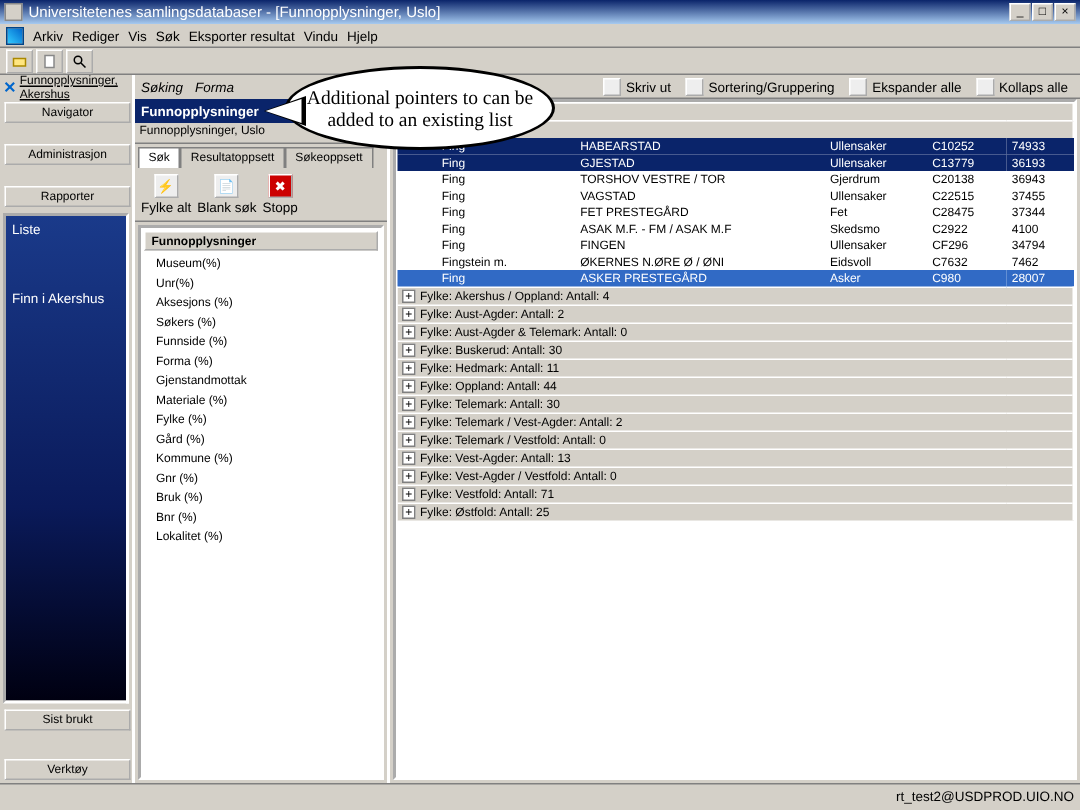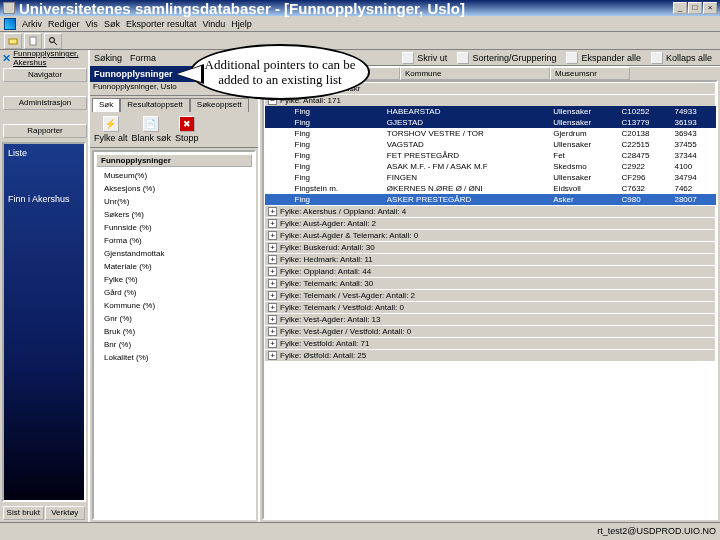--- a/index.html
+++ b/index.html
@@ -1,36 +1,36 @@
 <!DOCTYPE html>
 <html><head>
 <meta charset="utf-8">
 <style>
   * { box-sizing: border-box; margin: 0; padding: 0; font-family: Tahoma, Arial, sans-serif; font-size: 9px; }
   body { background: #d4d0c8; width: 720px; height: 540px; overflow: hidden; }
   .titlebar { height: 16px; background: linear-gradient(#0a246a, #a6caf0); display: flex; align-items: center; color: #fff; padding: 0 3px; }
   .titlebar .icon { width: 12px; height: 12px; background: #d4d0c8; border: 1px solid #888; margin-right: 4px; }
-  .titlebar .caption { flex: 1; font-weight: bold; font-size: 15px; }
+  .titlebar .caption { flex: 1; font-weight: normal; font-size: 10px; }
   .winbtns { display: flex; gap: 1px; }
   .winbtn { width: 14px; height: 12px; background: #d4d0c8; border: 1px outset #fff; font-size: 8px; line-height: 10px; text-align: center; color: #000; }
   .menubar { height: 16px; background: #d4d0c8; display: flex; align-items: center; gap: 6px; padding: 0 4px; border-bottom: 1px solid #808080; }
   .menubar .appicon { width: 12px; height: 12px; background: linear-gradient(45deg,#3cf,#06c); border:1px solid #048; }
   .menubar span { font-size: 9px; }
   .toolbar { height: 18px; background: #d4d0c8; display: flex; align-items: center; padding: 0 4px; gap: 2px; border-bottom: 1px solid #808080; }
   .tbtn { width: 18px; height: 16px; border: 1px outset #fff; background: #d4d0c8; display:flex;align-items:center;justify-content:center; }
   .tbtn svg { width: 10px; height: 10px; }
   .main { display: flex; height: 472px; }
   .leftcol { width: 90px; background: #d4d0c8; display:flex; flex-direction:column; border-right:2px inset #fff; }
   .leftheader { height: 16px; background:#d4d0c8; display:flex; align-items:center; padding:0 3px; }
   .leftheader svg { width:10px;height:10px;margin-right:3px; }
   .leftbtns { padding:2px 3px; display:flex; flex-direction:column; gap:14px;}
   .leftbtn { width:84px; height:14px; border:1px outset #fff; background:#d4d0c8; text-align:center; font-size:8px; line-height:12px;}
   .bluepane { flex:1; background: linear-gradient(#1a3a8a 0%, #0a1a5a 60%, #001 100%); margin:2px; border:2px inset #fff; position:relative; }
   .bluepane .lbl { position:absolute; color:#fff; font-size:9px; }
-  .bottombtns { padding:2px 3px; display:flex; flex-direction:row; gap:1px;}
+  .bottombtns { padding:2px 3px; display:flex; flex-direction:column; gap:19px;}
   .centercol { width: 170px; background:#d4d0c8; border-right:2px inset #fff; display:flex; flex-direction:column;}
   .htab { height:16px; background:#0a246a; color:#fff; display:flex; align-items:center; padding:0 4px; font-weight:bold;}
   .subheader { height:14px; background:#d4d0c8; border-bottom:1px solid #808080; padding:0 3px; font-size:8px;}
   .tabstrip { height:16px; display:flex; padding:2px 2px 0; gap:0; }
   .tab { padding:1px 6px; border:1px solid #808080; border-bottom:none; background:#d4d0c8; font-size:8px;}
   .tab.active { background:#fff; }
   .toolrow { height:36px; display:flex; align-items:center; gap:4px; padding:2px 4px; border-bottom:1px solid #808080;}
   .toolitem { display:flex; flex-direction:column; align-items:center; font-size:7px; gap:1px;}
   .toolitem .ic { width:16px; height:16px; border:1px outset #fff; background:#eee; display:flex;align-items:center;justify-content:center;}
   .treebox { flex:1; background:#fff; border:2px inset #fff; margin:2px; overflow:auto; padding:2px;}
@@ -118,21 +118,21 @@
       <div class="lbl" style="top:4px;left:4px;">Liste</div>
       <div class="lbl" style="top:50px;left:4px;">Finn i Akershus</div>
     </div>
     <div class="bottombtns">
       <div class="leftbtn">Sist brukt</div>
       <div class="leftbtn">Verktøy</div>
     </div>
   </div>
 
   <div class="centercol">
-    <div style="height:16px;background:#d4d0c8;display:flex;align-items:center;padding:0 4px;gap:8px;font-size:8px;">
+    <div style="height:16px;background:#d4d0c8;display:flex;align-items:center;padding:0 4px;gap:8px;font-size:8px;font-style:italic;">
       <span>Søking</span>
       <span>Forma</span>
     </div>
     <div class="htab">Funnopplysninger</div>
     <div class="subheader">Funnopplysninger, Uslo</div>
     <div class="tabstrip">
       <div class="tab active">Søk</div>
       <div class="tab">Resultatoppsett</div>
       <div class="tab">Søkeoppsett</div>
     </div>
@@ -147,22 +147,22 @@
       </div>
       <div class="toolitem">
         <div class="ic" style="background:#c00;color:#fff;">✖</div>
         <span>Stopp</span>
       </div>
     </div>
     <div class="treebox">
       <div class="treehdr">Funnopplysninger</div>
       <div id="treeitems">
           <div class="treeitem">Museum(%)</div>
+          <div class="treeitem">Unr(%)</div>
           <div class="treeitem">Aksesjons (%)</div>
-          <div class="treeitem">Unr(%)</div>
           <div class="treeitem">Søkers (%)</div>
           <div class="treeitem">Funnside (%)</div>
           <div class="treeitem">Forma (%)</div>
           <div class="treeitem">Gjenstand­mottak</div>
           <div class="treeitem">Materiale (%)</div>
           <div class="treeitem">Fylke (%)</div>
           <div class="treeitem">Gård (%)</div>
           <div class="treeitem">Kommune (%)</div>
           <div class="treeitem">Gnr (%)</div>
           <div class="treeitem">Bruk (%)</div>
@@ -184,25 +184,20 @@
         </div>
       <div class="rtool">
           <div class="ic"></div>
           <span>Ekspander alle</span>
         </div>
       <div class="rtool">
           <div class="ic"></div>
           <span>Kollaps alle</span>
         </div>
     </div>
-    <div class="gridhdr">
-      <div style="width:140px;"></div>
-      <div style="width:150px;">Kommune</div>
-      <div style="width:80px;">Museumsnr</div>
-    </div>
     <div class="gridarea">
       <table class="data" id="datatable">
           <tbody>
             <tr class="grouprow">
               <td colspan="5"><span class="exp">−</span>Gjenstand­stype: Beskr</td>
             </tr>
             <tr class="grouprow">
               <td colspan="5"><span class="exp">−</span>Fylke: Antall: 171</td>
             </tr>
             <tr class="sel">

